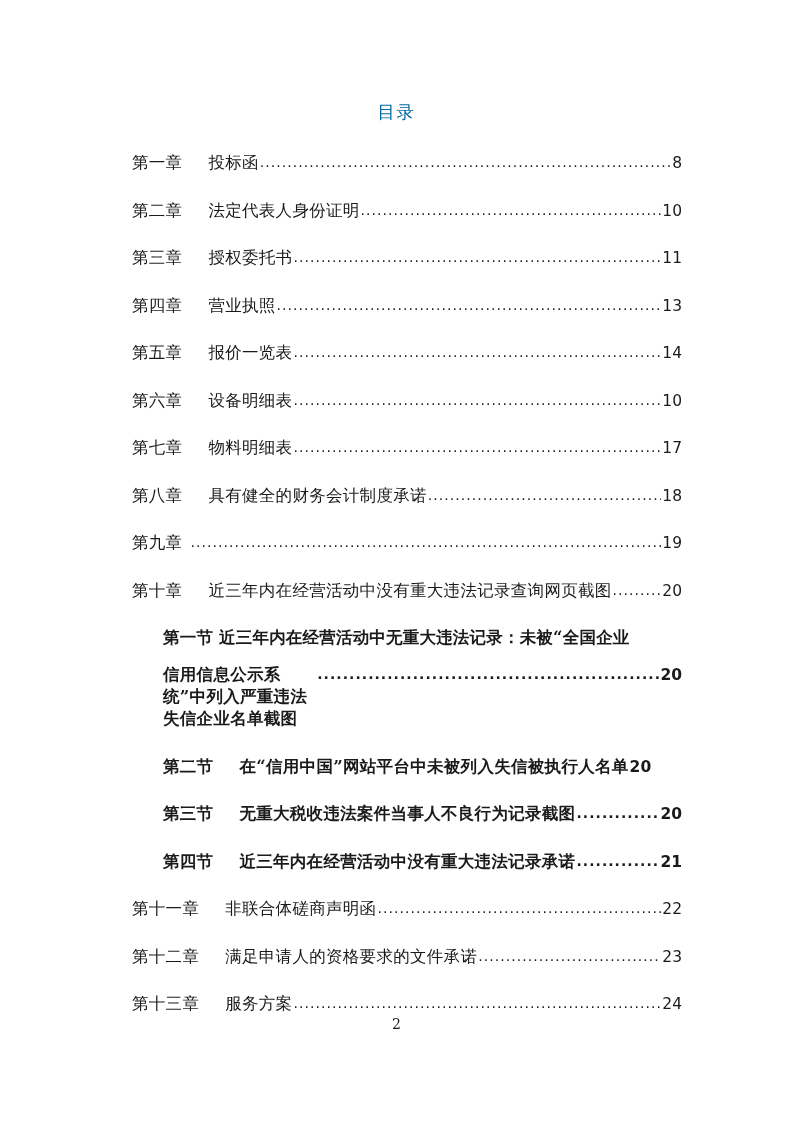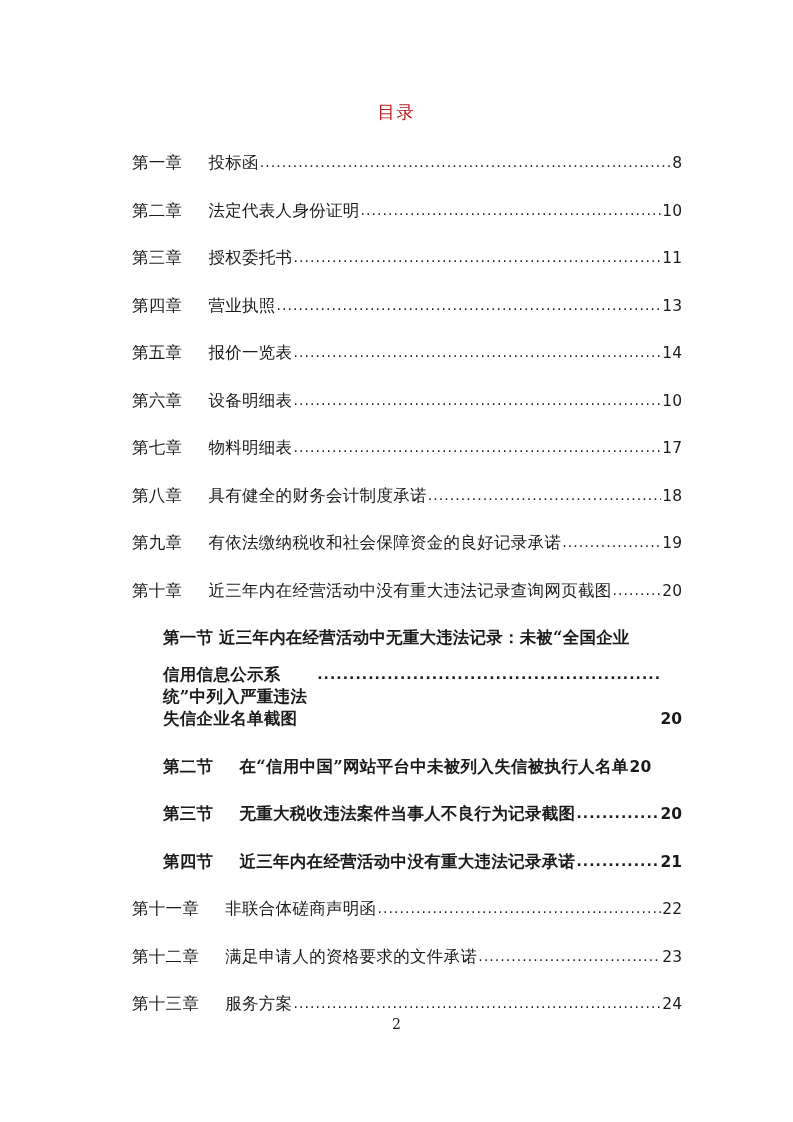--- a/index.html
+++ b/index.html
@@ -26,21 +26,21 @@
   
   .toc-title {
     position: absolute;
     top: 104px;
     left: 0;
     width: 793px;
     text-align: center;
     font-size: 17.5px;
     letter-spacing: 1.5px;
     font-family: "DejaVu Serif", "Liberation Serif", serif;
-    color: #b91c1c;
+    color: #0369a1;
     line-height: 1;
   }
 
   
   .toc-body {
     position: absolute;
     top: 152px;
     left: 113px;
     width: 569px;
   }
@@ -124,21 +124,21 @@
     width: 100%;
     margin-bottom: 15px;
   }
   .toc-entry.wrapped .entry-line-1 .entry-label {
     display: block;
     width: 100%;
     letter-spacing: 0.2px;
   }
   .toc-entry.wrapped .entry-line-2 {
     display: flex;
-    align-items: flex-end;
+    align-items: flex-start;
     width: 100%;
   }
 
   
   .page-footer {
     position: absolute;
     top: 1014px;
     left: 0;
     width: 793px;
     text-align: center;
@@ -217,21 +217,20 @@
         <div class="entry-row">
           <span class="entry-label entry-num-prefix">第八章</span>
           <span class="entry-label">具有健全的财务会计制度承诺</span>
           <span class="entry-leader">...........................................................................................................................................</span>
           <span class="entry-page">18</span>
         </div>
       </div>
       <div class="toc-entry level-1">
         <div class="entry-row">
           <span class="entry-label entry-num-prefix">第九章</span>
-          <span class="entry-label">有依法缴纳税收和社会保障资金的良好记录承诺</span>
           <span class="entry-leader">...........................................................................................................................................</span>
           <span class="entry-page">19</span>
         </div>
       </div>
       <div class="toc-entry level-1">
         <div class="entry-row">
           <span class="entry-label entry-num-prefix">第十章</span>
           <span class="entry-label">近三年内在经营活动中没有重大违法记录查询网页截图</span>
           <span class="entry-leader">...........................................................................................................................................</span>
           <span class="entry-page">20</span>

